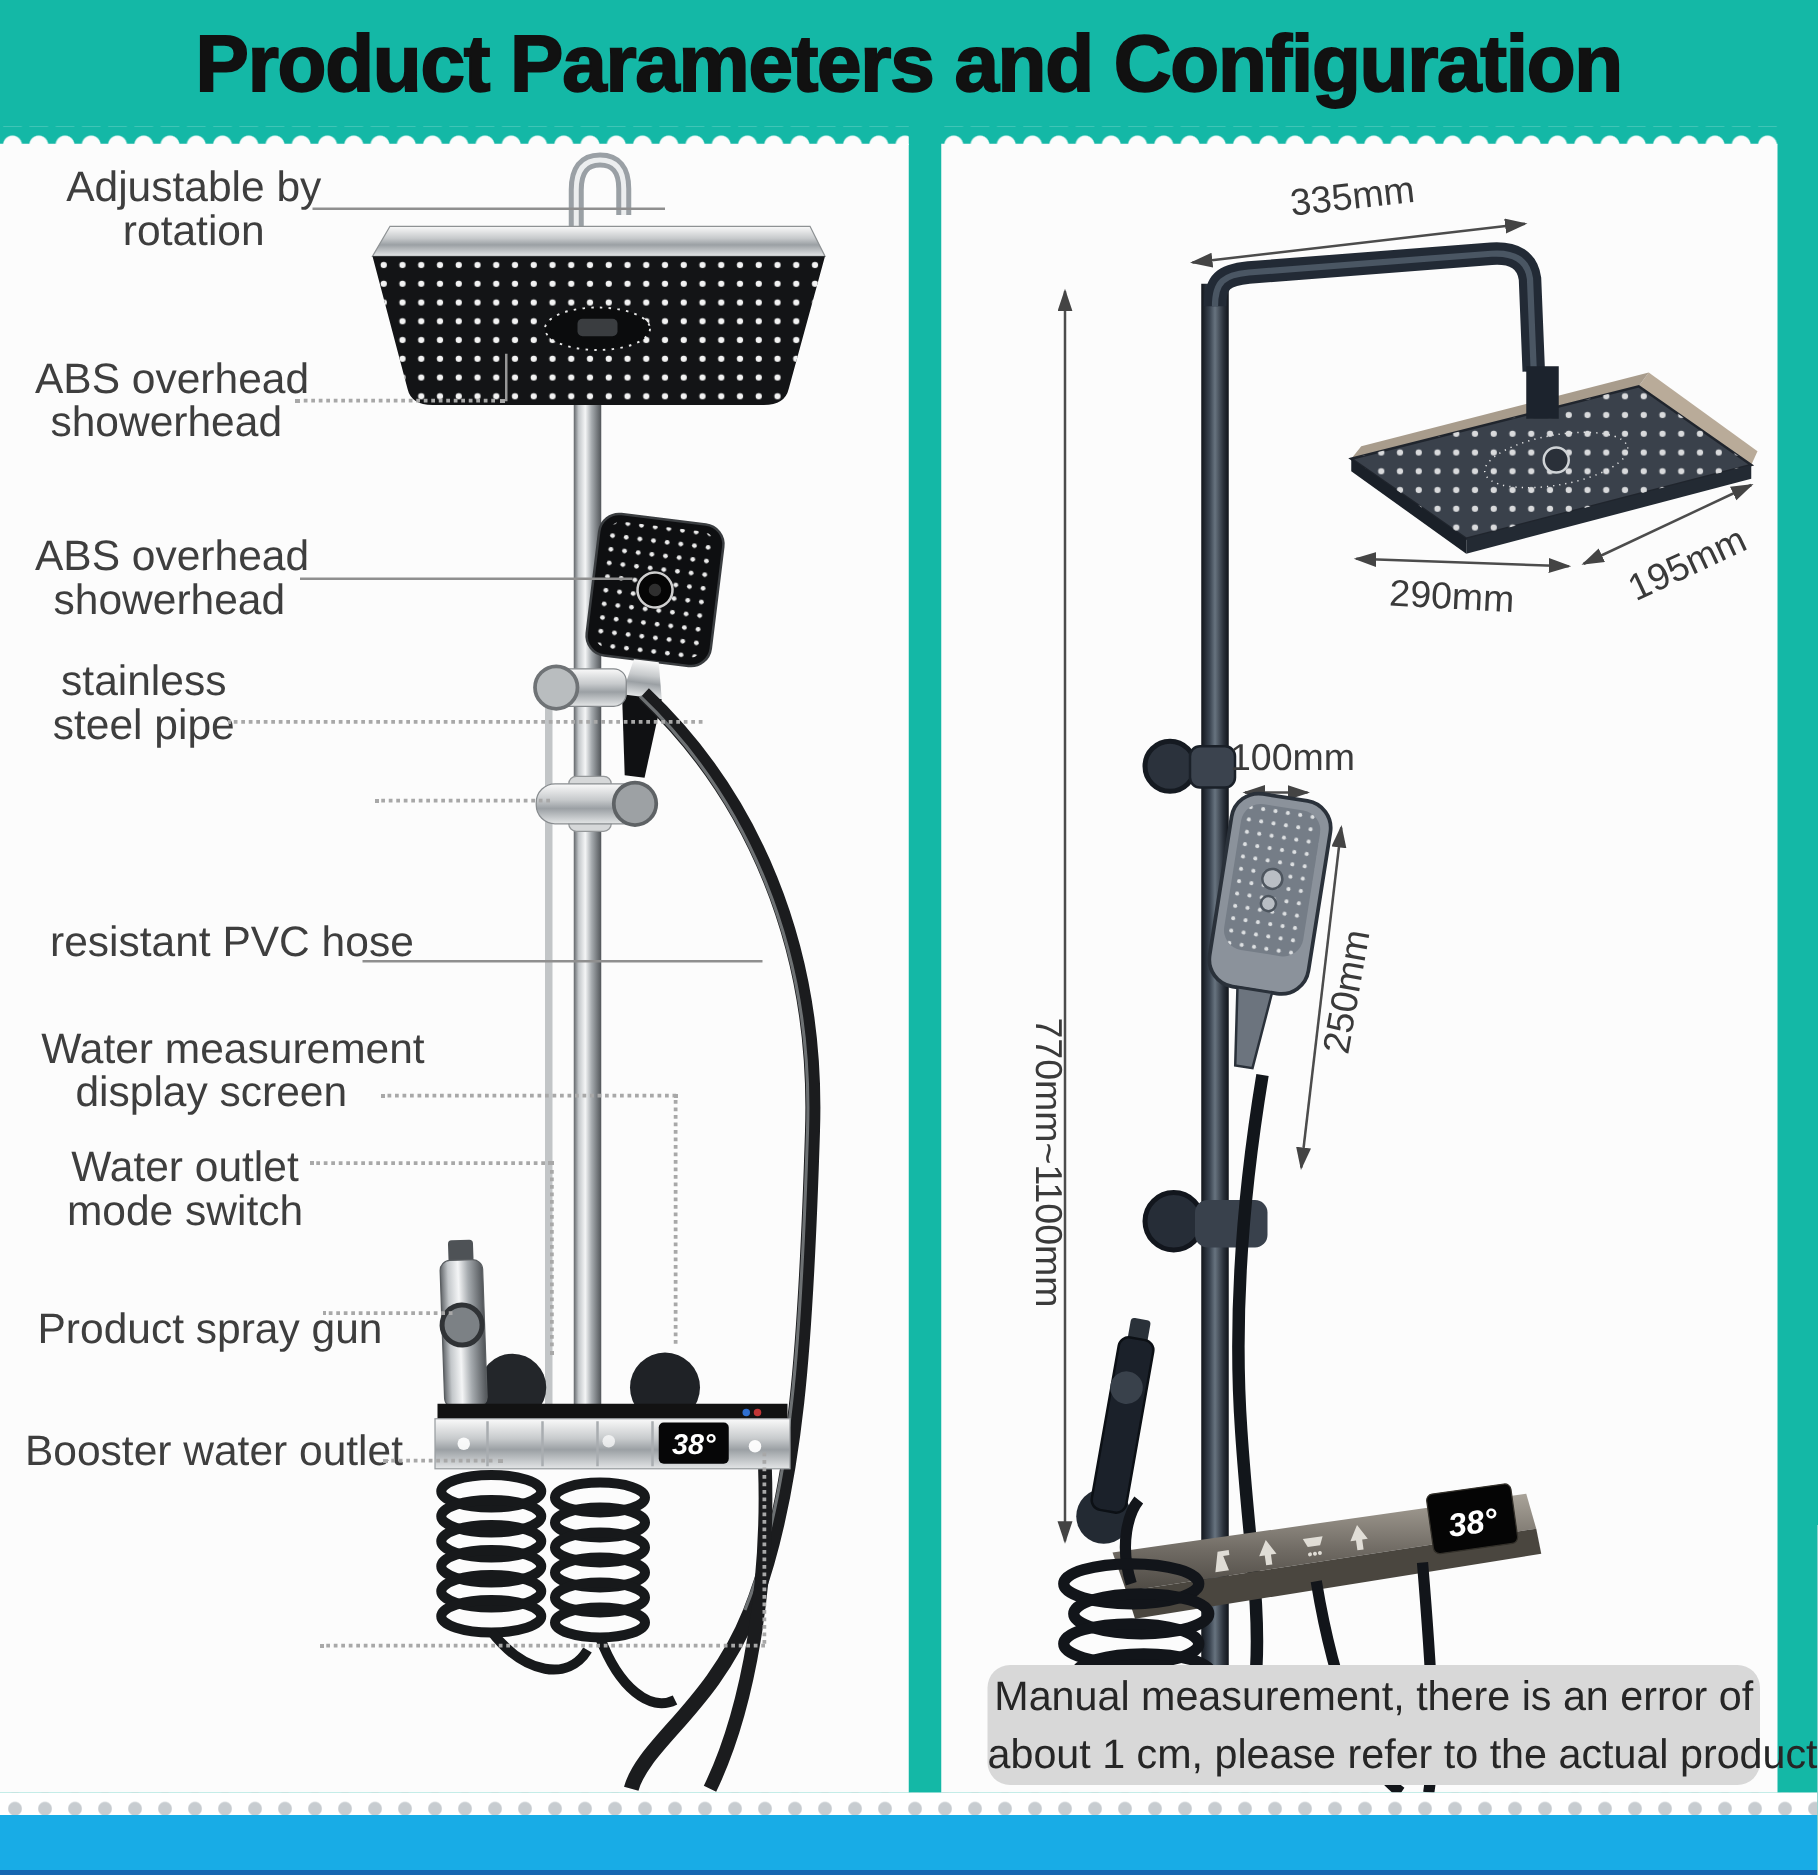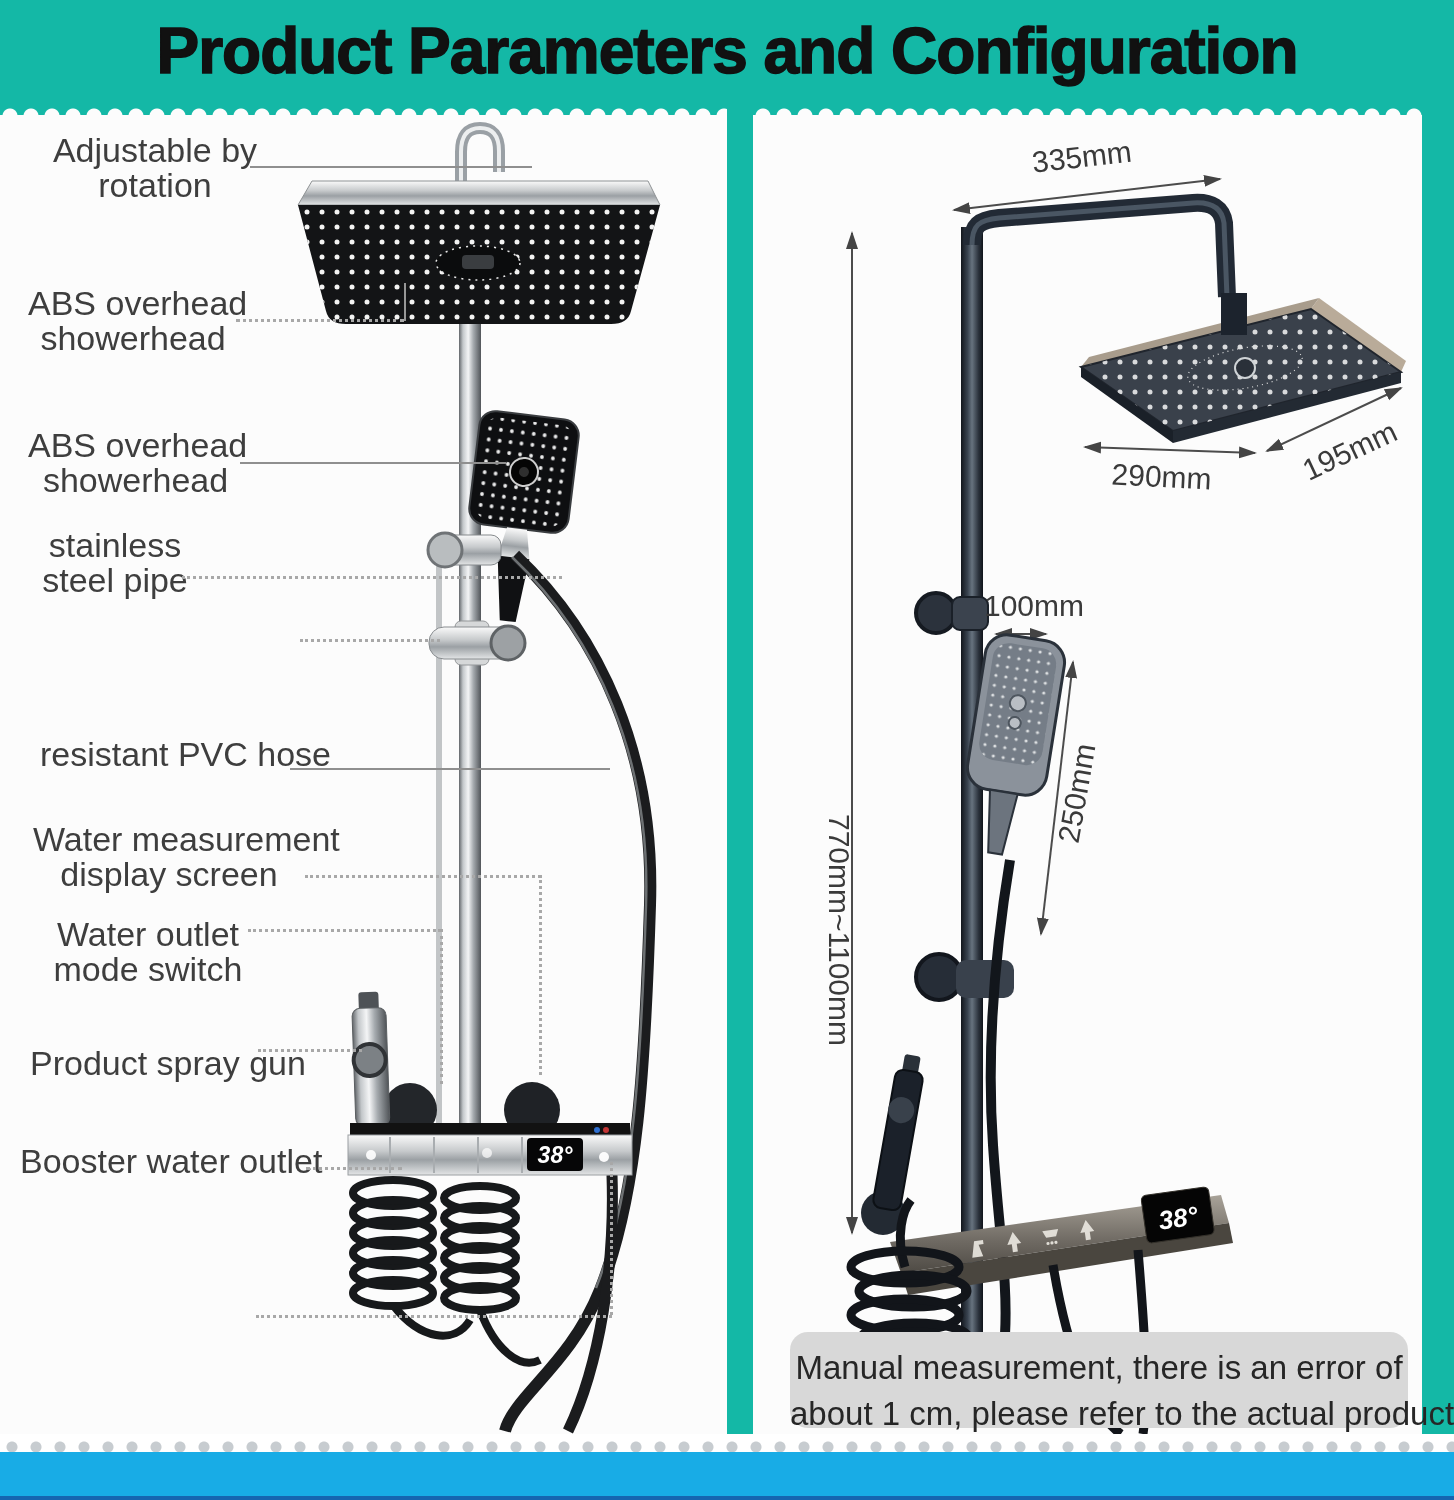--- a/index.html
+++ b/index.html
@@ -22,21 +22,21 @@
   .cyan-edge{position:absolute;left:0;top:1496px;width:1454px;height:4px;}
   .label{position:absolute;text-align:center;color:#3e3e3e;font-size:34px;line-height:35px;}
   .label span{display:block;white-space:nowrap;}
   .ld{position:absolute;height:0;border-top:3px dotted #a8a8a8;}
   .ls{position:absolute;height:0;border-top:2px solid #8f8f8f;}
   .lv{position:absolute;width:0;border-left:3px dotted #a8a8a8;}
   .lvs{position:absolute;width:0;border-left:2px solid #979797;}
   .psvg{position:absolute;top:115px;}
   .note{position:absolute;left:790px;top:1332px;width:618px;height:96px;background:#d8d8d8;
         border-radius:18px;text-align:center;color:#262626;font-size:33px;line-height:46px;
-        padding-top:13px;box-sizing:border-box;z-index:5;}
+        padding-top:2px;box-sizing:border-box;z-index:5;}
   .note span{display:block;white-space:nowrap;}
   svg text{font-family:"Liberation Sans","DejaVu Sans",sans-serif;}
 </style>
 </head>
 <body>
 
 <div class="page">
 
   <div class="title">Product Parameters and Configuration</div>
 

